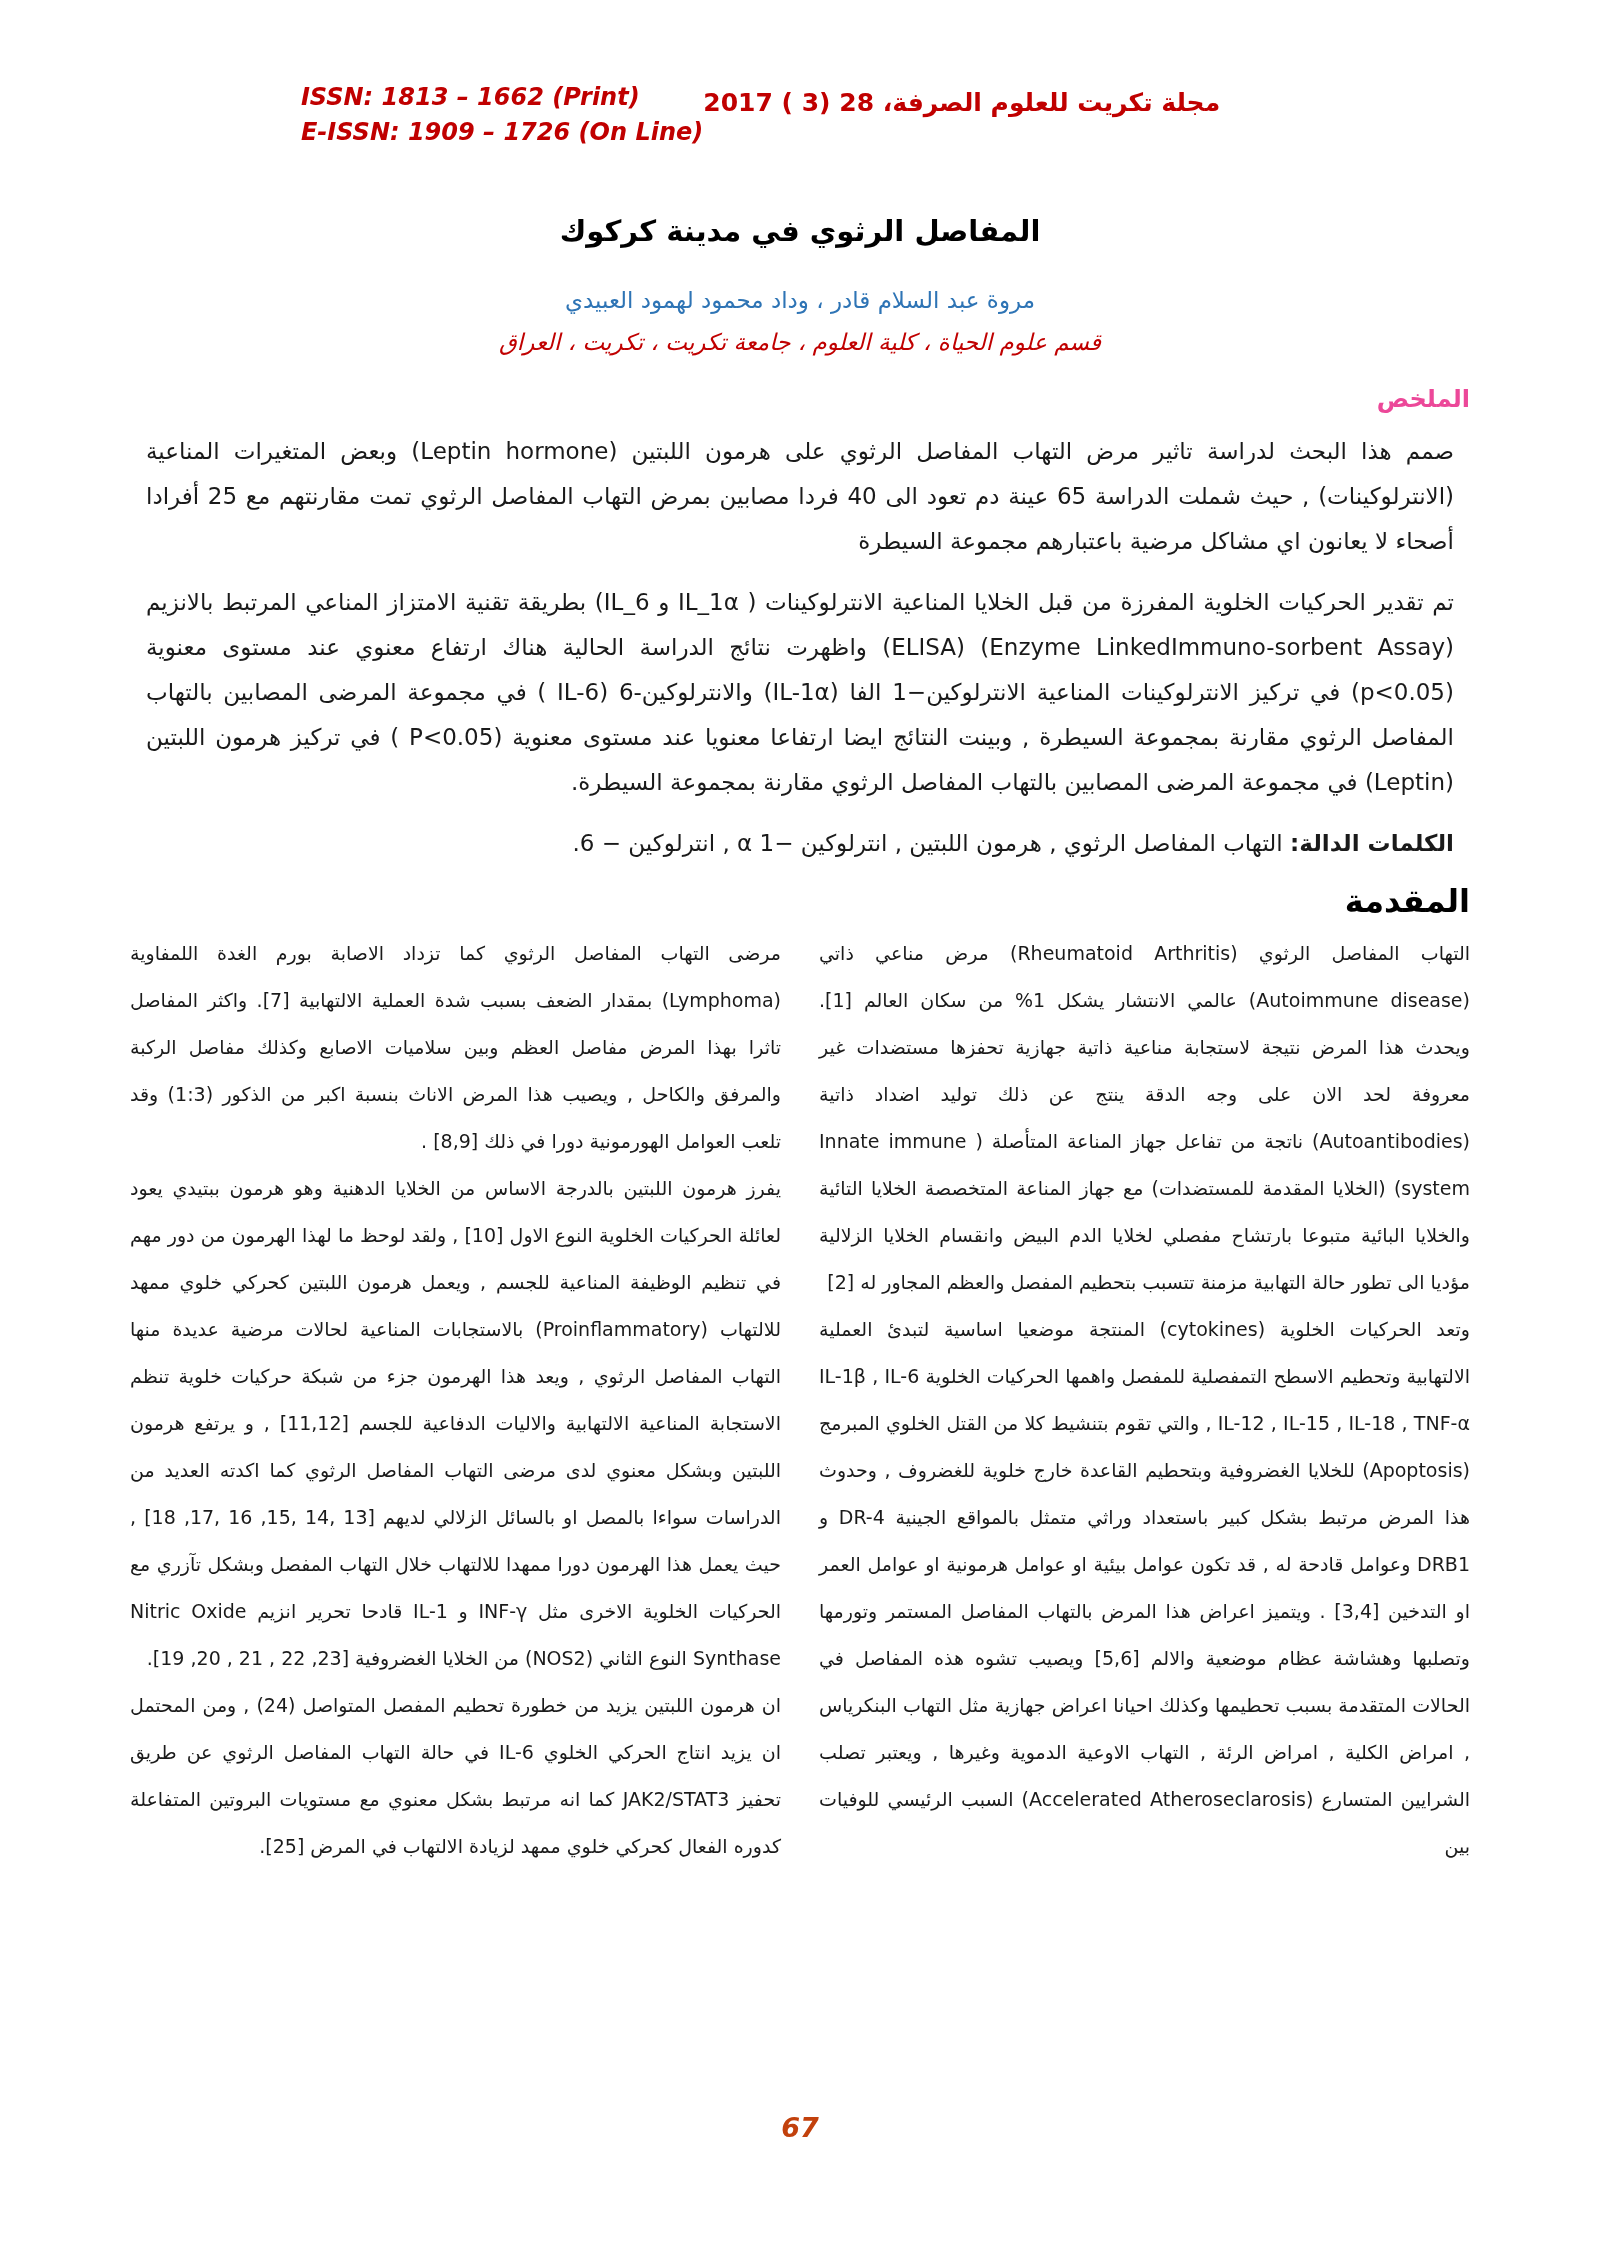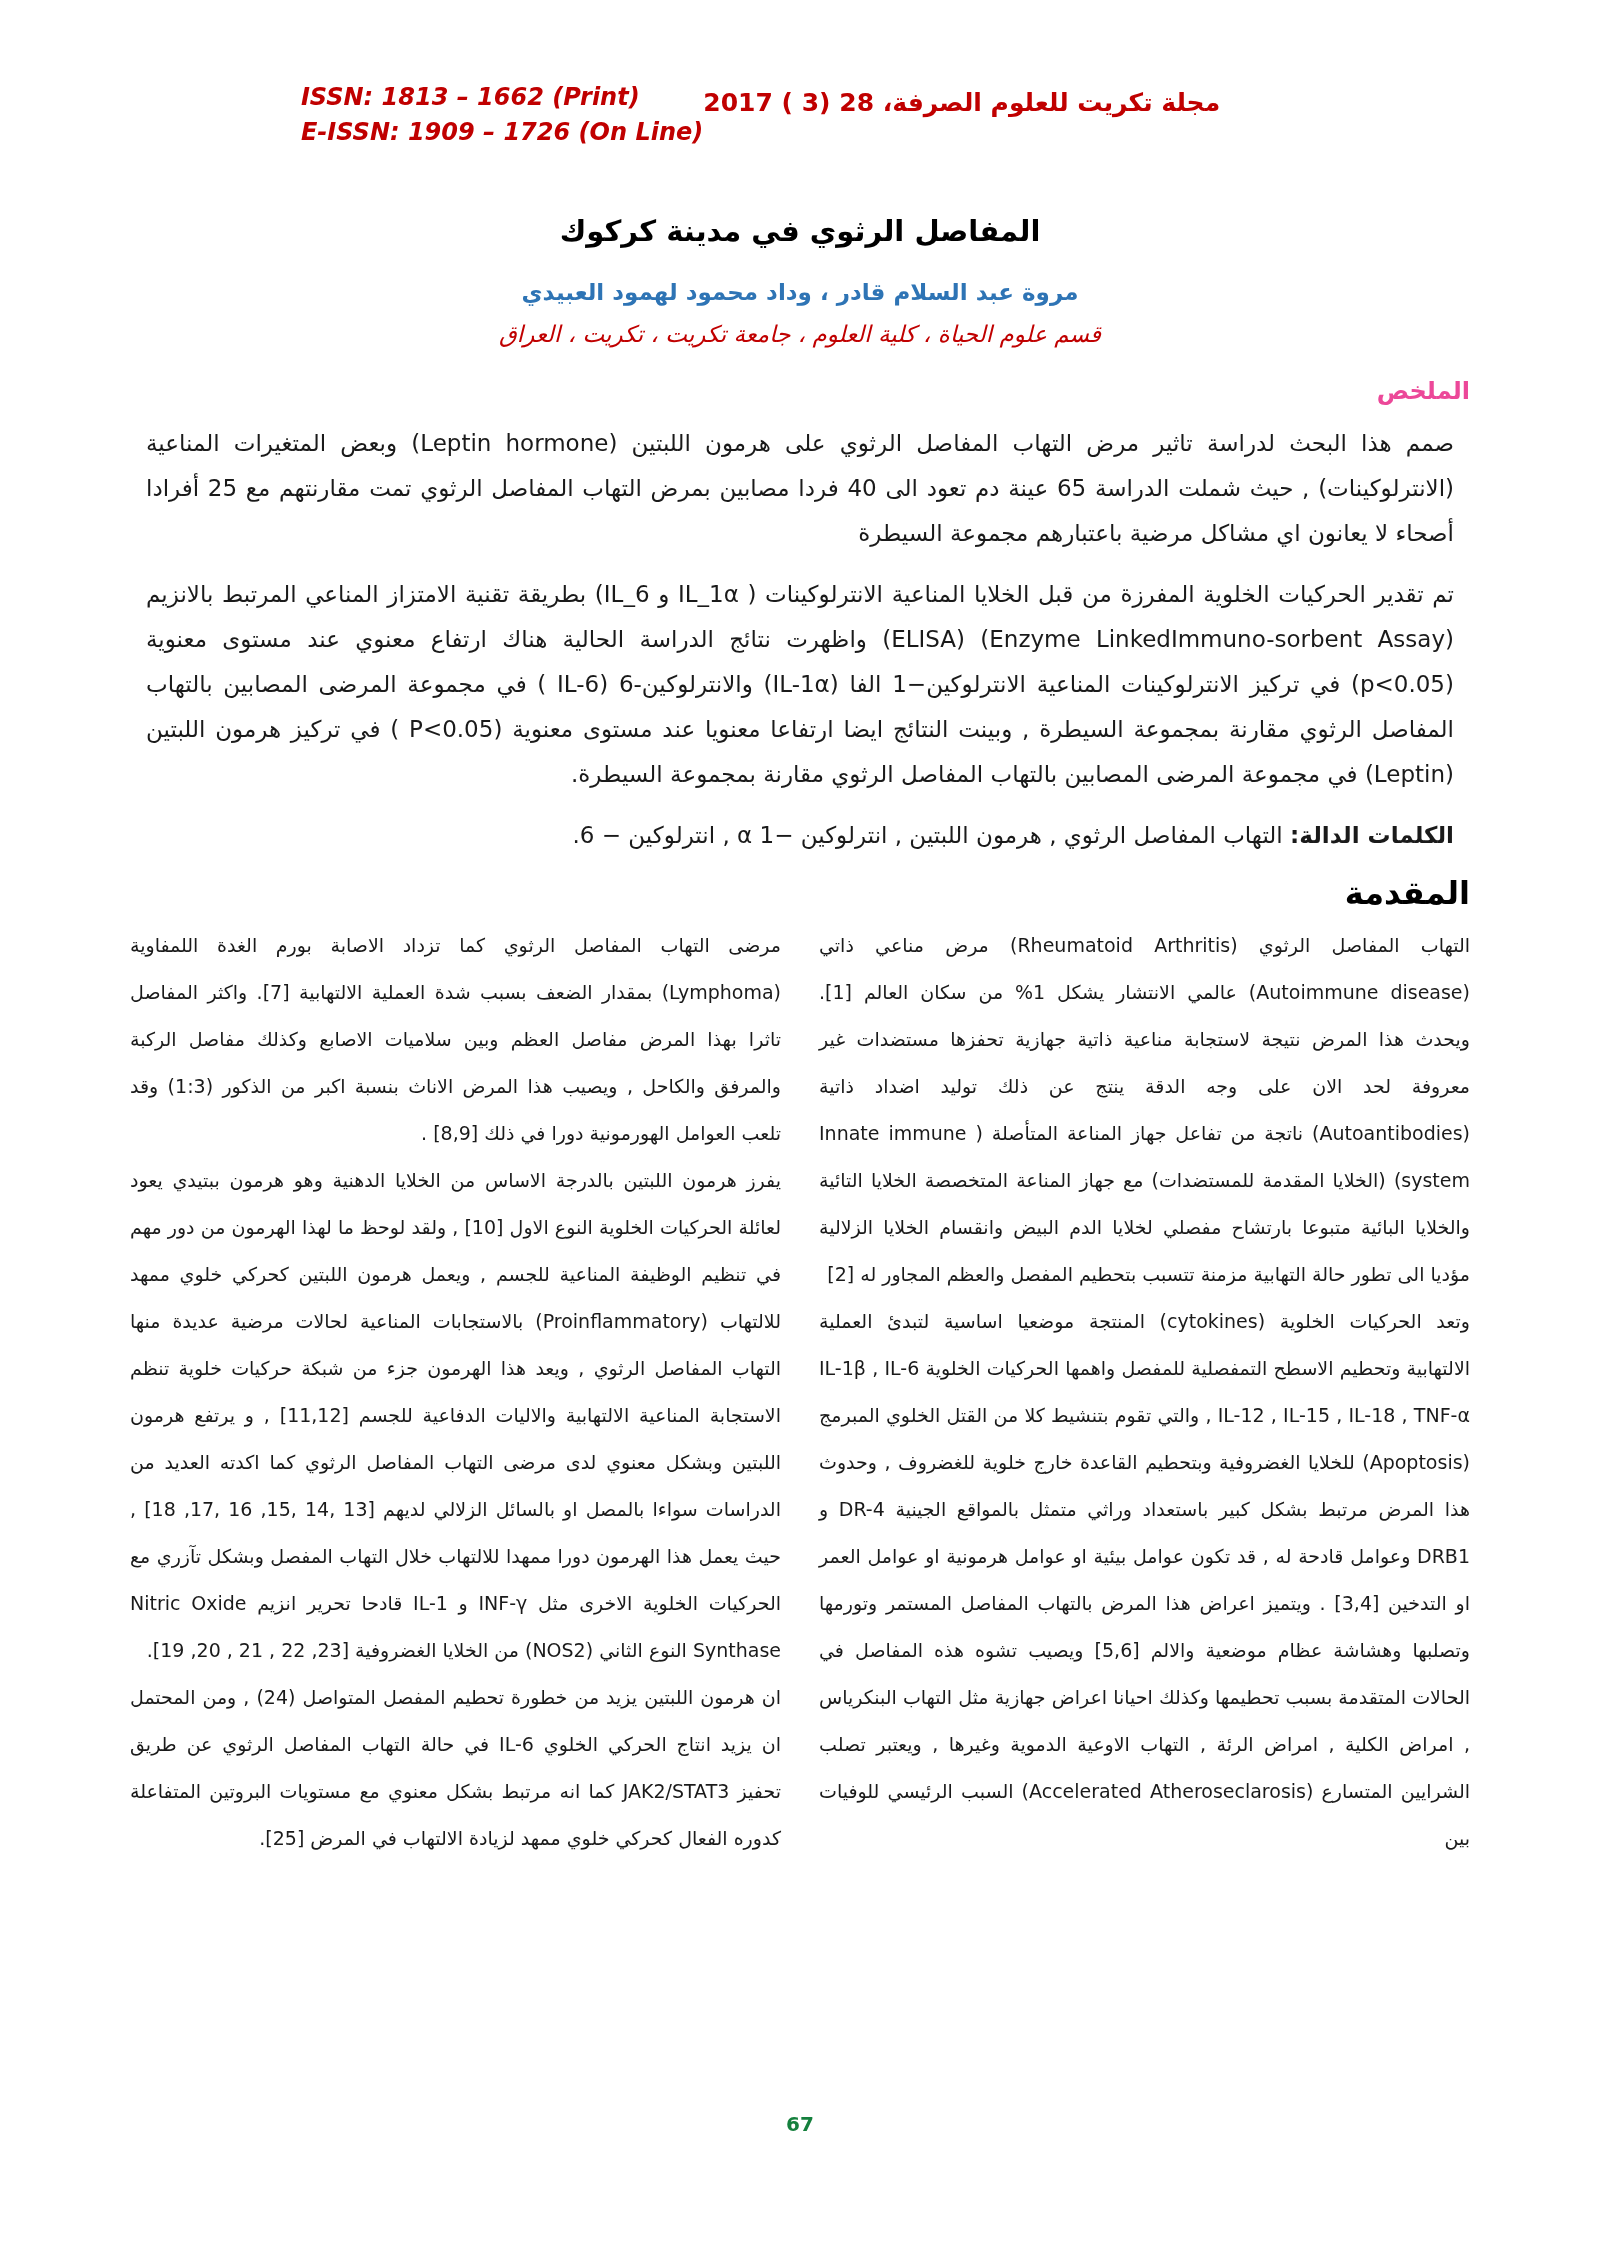--- a/index.html
+++ b/index.html
@@ -37,24 +37,24 @@
   
   .title {
     margin: 46px 140px 0 140px;
     text-align: center;
     font-size: 29px;
     font-weight: bold;
     color: #000;
   }
   .title span { display: block; line-height: 71px; }
   .authors {
-    margin-top: 12px;
+    margin-top: 20px;
     text-align: center;
     color: #2e74b5;
-    font-weight: bold;
+    font-weight: normal;
     font-size: 23px;
   }
   .affiliation {
     margin-top: 16px;
     text-align: center;
     color: #c00000;
     font-style: italic;
     font-size: 23px;
   }
   
@@ -89,23 +89,24 @@
     text-align: justify;
     margin: 0;
   }
   
   .pageno {
     position: absolute;
     left: 0;
     right: 0;
     top: 2112px;
     text-align: center;
-    color: #15803d;
+    color: #c2410c;
     font-weight: bold;
-    font-size: 20px;
+    font-size: 27px;
+    font-style: italic;
   }
 </style>
 </head>
 <body>
 
 <div class="page">
 
   <div class="header">
     <div class="issn-block">
       <div>ISSN: 1813 – 1662 (Print)</div>

